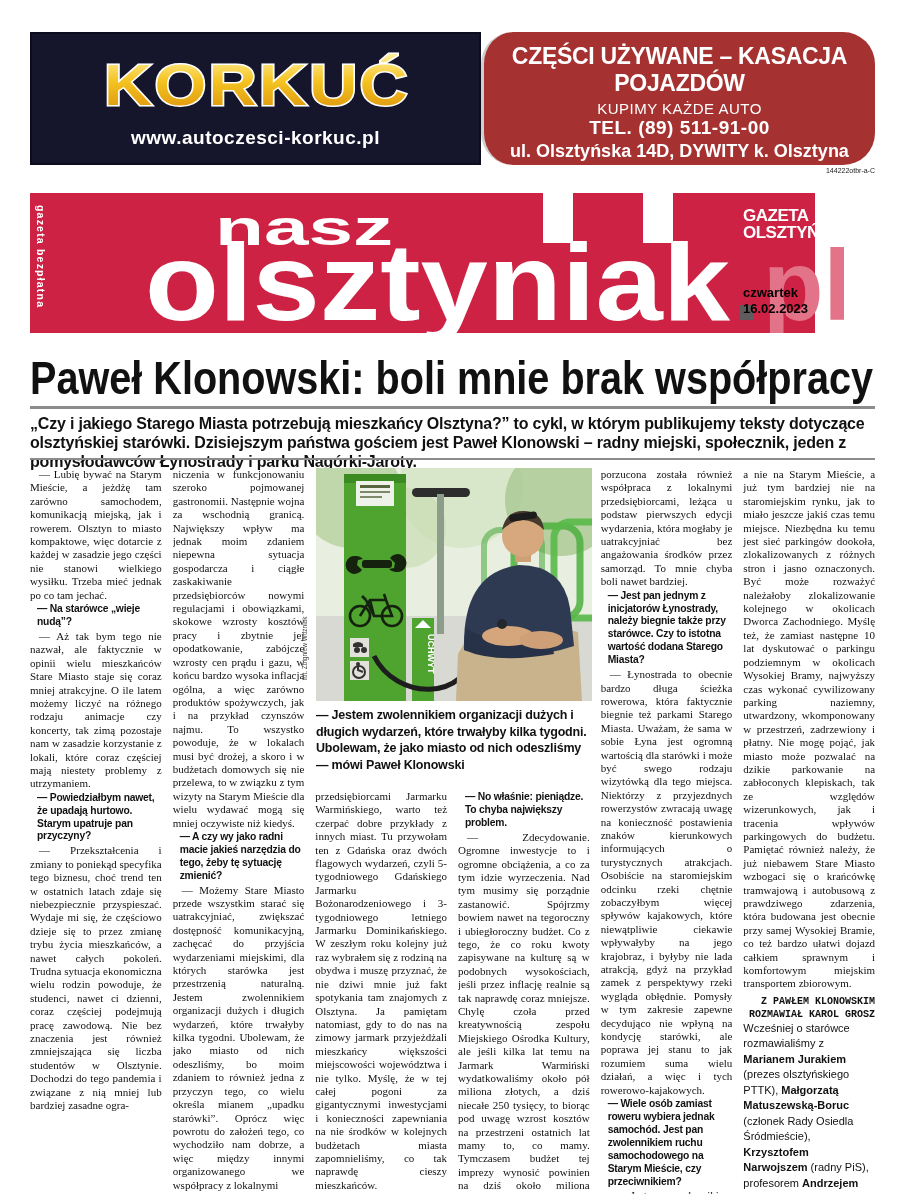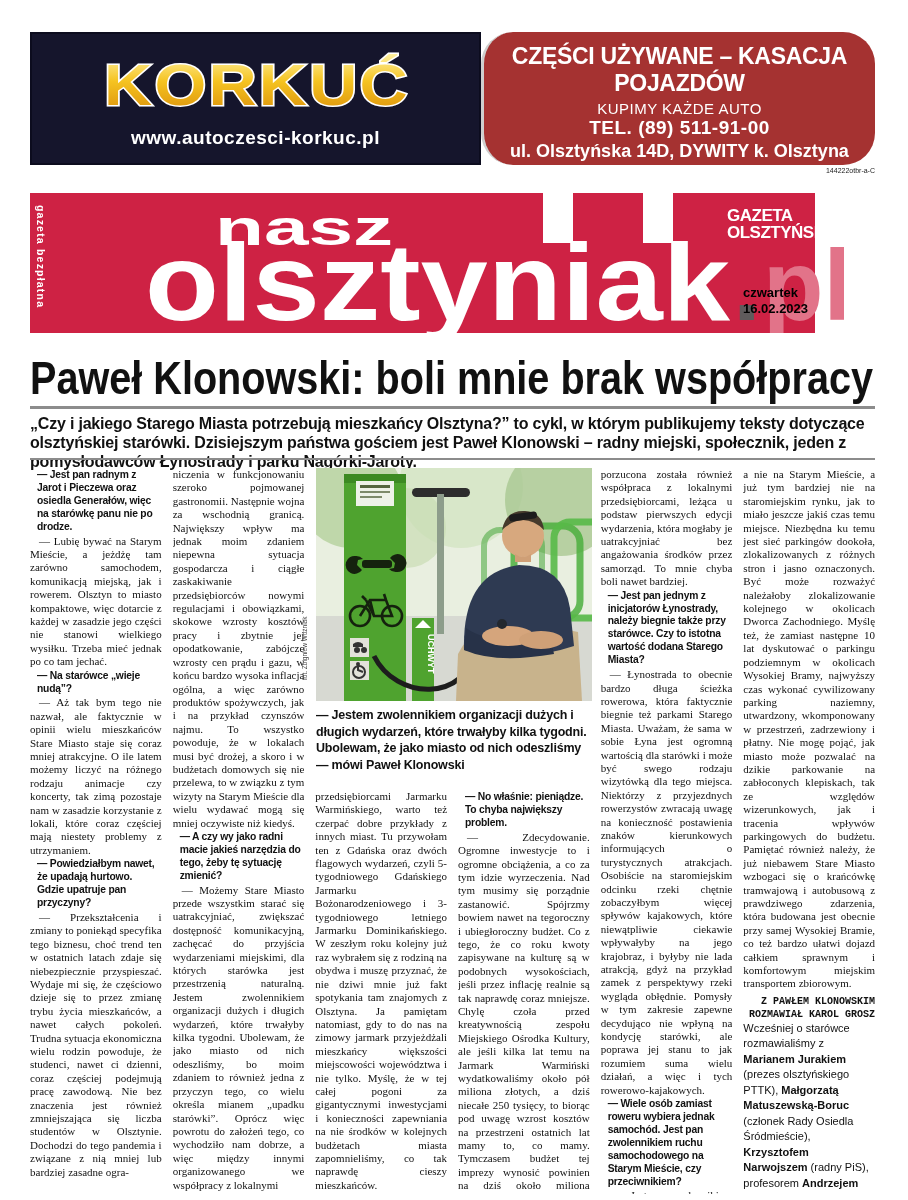--- a/index.html
+++ b/index.html
@@ -21,21 +21,21 @@
   .ad-code{position:absolute;left:30px;top:167px;width:845px;text-align:right;
            font-size:7px;color:#222;}
 
   
   .masthead{position:absolute;left:30px;top:193px;width:785px;height:140px;background:#ce2244;}
   .mh-bar{position:absolute;top:0;width:30px;height:50px;background:#fff;}
   .mh-bar.b1{left:513px;} .mh-bar.b2{left:613px;}
   .mh-vert{position:absolute;left:5px;top:12px;height:118px;color:#fff;font-weight:700;
            font-size:10.5px;letter-spacing:1.2px;writing-mode:vertical-rl;}
   .mh-logo{position:absolute;left:55px;top:0;}
-  .mh-brand{position:absolute;left:697px;top:14px;color:#fff;font-weight:700;font-size:17px;
+  .mh-brand{position:absolute;left:713px;top:14px;color:#fff;font-weight:700;font-size:17px;
             line-height:17px;letter-spacing:-.5px;}
   .mh-date{position:absolute;left:713px;top:92px;color:#000000;font-weight:700;font-size:13px;
            line-height:16px;}
 
   
   .headline{position:absolute;left:30px;top:350px;}
   .rule1{position:absolute;left:30px;top:406px;width:845px;height:3px;background:#8c8c8c;}
   .standfirst{position:absolute;left:30px;top:414px;width:845px;font-weight:700;
               font-size:16px;line-height:19px;letter-spacing:-.2px;color:#111;}
   .rule2{position:absolute;left:30px;top:458px;width:845px;height:2px;background:#8c8c8c;}
@@ -114,25 +114,24 @@
 
   <svg class="headline" width="845" height="54" viewBox="0 0 845 54">
     <text x="0" y="44" font-family="Liberation Sans, sans-serif" font-size="46" font-weight="bold" fill="#111111" textLength="843" lengthAdjust="spacingAndGlyphs">Paweł Klonowski: boli mnie brak współpracy</text>
   </svg>
   <div class="rule1"></div>
   <div class="standfirst">„Czy i jakiego Starego Miasta potrzebują mieszkańcy Olsztyna?” to cykl, w którym publikujemy teksty dotyczące olsztyńskiej starówki. Dzisiejszym państwa gościem jest Paweł Klonowski – radny miejski, społecznik, jeden z pomysłodawców Łynostrady i parku Nagórki-Jaroty.</div>
   <div class="rule2"></div>
 
   <div class="columns">
     <div class="col">
-        <p class="q">— Jest pan radnym z Jarot i Pieczewa oraz osiedla Generałów, więc na starówkę panu nie po drodze.</p>
         <p class="a">— Lubię bywać na Starym Mieście, a jeżdżę tam zarówno samochodem, komunikacją miejską, jak i rowerem. Olsztyn to miasto kompaktowe, więc dotarcie z każdej w zasadzie jego części nie stanowi wielkiego wysiłku. Trzeba mieć jednak po co tam jechać.</p>
         <p class="q">— Na starówce „wieje nudą”?</p>
         <p class="a">— Aż tak bym tego nie nazwał, ale faktycznie w opinii wielu mieszkańców Stare Miasto staje się coraz mniej atrakcyjne. O ile latem możemy liczyć na różnego rodzaju animacje czy koncerty, tak zimą pozostaje nam w zasadzie korzystanie z lokali, które coraz częściej mają niestety problemy z utrzymaniem.</p>
-        <p class="q">— Powiedziałbym nawet, że upadają hurtowo. Gdzie upatruje pan przyczyny?</p>
+        <p class="q">— Powiedziałbym nawet, że upadają hurtowo. Starym upatruje pan przyczyny?</p>
         <p class="a">— Przekształcenia i zmiany to poniekąd specyfika tego biznesu, choć trend ten w ostatnich latach zdaje się niebezpiecznie przyspieszać. Wydaje mi się, że częściowo dzieje się to przez zmianę trybu życia mieszkańców, a nawet całych pokoleń. Trudna sytuacja ekonomiczna wielu rodzin powoduje, że studenci, nawet ci dzienni, coraz częściej podejmują pracę zawodową. Nie bez znaczenia jest również zmniejszająca się liczba studentów w Olsztynie. Dochodzi do tego pandemia i związane z nią mniej lub bardziej zasadne ogra-</p>
       </div>
     <div class="col">
         <p class="ac">niczenia w funkcjonowaniu szeroko pojmowanej gastronomii. Następnie wojna za wschodnią granicą. Największy wpływ ma jednak moim zdaniem niepewna sytuacja gospodarcza i ciągłe zaskakiwanie przedsiębiorców nowymi regulacjami i obowiązkami, skokowe wzrosty kosztów pracy i zbytnie jej opodatkowanie, zabójcze wzrosty cen prądu i gazu, w końcu bardzo wysoka inflacja ogólna, a więc zarówno produktów spożywczych, jak i na przykład czynszów najmu. To wszystko powoduje, że w lokalach musi być drożej, a skoro i w budżetach domowych się nie przelewa, to w związku z tym wizyty na Starym Mieście dla wielu wydawać mogą się mniej oczywiste niż kiedyś.</p>
         <p class="q">— A czy wy jako radni macie jakieś narzędzia do tego, żeby tę sytuację zmienić?</p>
         <p class="a">— Możemy Stare Miasto przede wszystkim starać się uatrakcyjniać, zwiększać dostępność komunikacyjną, zachęcać do przyjścia wydarzeniami miejskimi, dla których starówka jest przestrzenią naturalną. Jestem zwolennikiem organizacji dużych i długich wydarzeń, które trwałyby kilka tygodni. Ubolewam, że jako miasto od nich odeszliśmy, bo moim zdaniem to również jedna z przyczyn tego, co wielu określa mianem „upadku starówki”. Oprócz więc powrotu do założeń tego, co wychodziło nam dobrze, a więc między innymi organizowanego we współpracy z lokalnymi</p>
       </div>
     <div class="col pad-photo">
         <p class="ac">przedsiębiorcami Jarmarku Warmińskiego, warto też czerpać dobre przykłady z innych miast. Tu przywołam ten z Gdańska oraz dwóch flagowych wydarzeń, czyli 5-tygodniowego Gdańskiego Jarmarku Bożonarodzeniowego i 3-tygodniowego letniego Jarmarku Dominikańskiego. W zeszłym roku kolejny już raz wybrałem się z rodziną na obydwa i muszę przyznać, że nie dziwi mnie już fakt spotykania tam znajomych z Olsztyna. Ja pamiętam natomiast, gdy to do nas na zimowy jarmark przyjeżdżali mieszkańcy większości miejscowości województwa i nie tylko. Myślę, że w tej całej pogoni za gigantycznymi inwestycjami i konieczności zapewniania na nie środków w kolejnych budżetach miasta zapomnieliśmy, co tak naprawdę cieszy mieszkańców.</p>
       </div>

